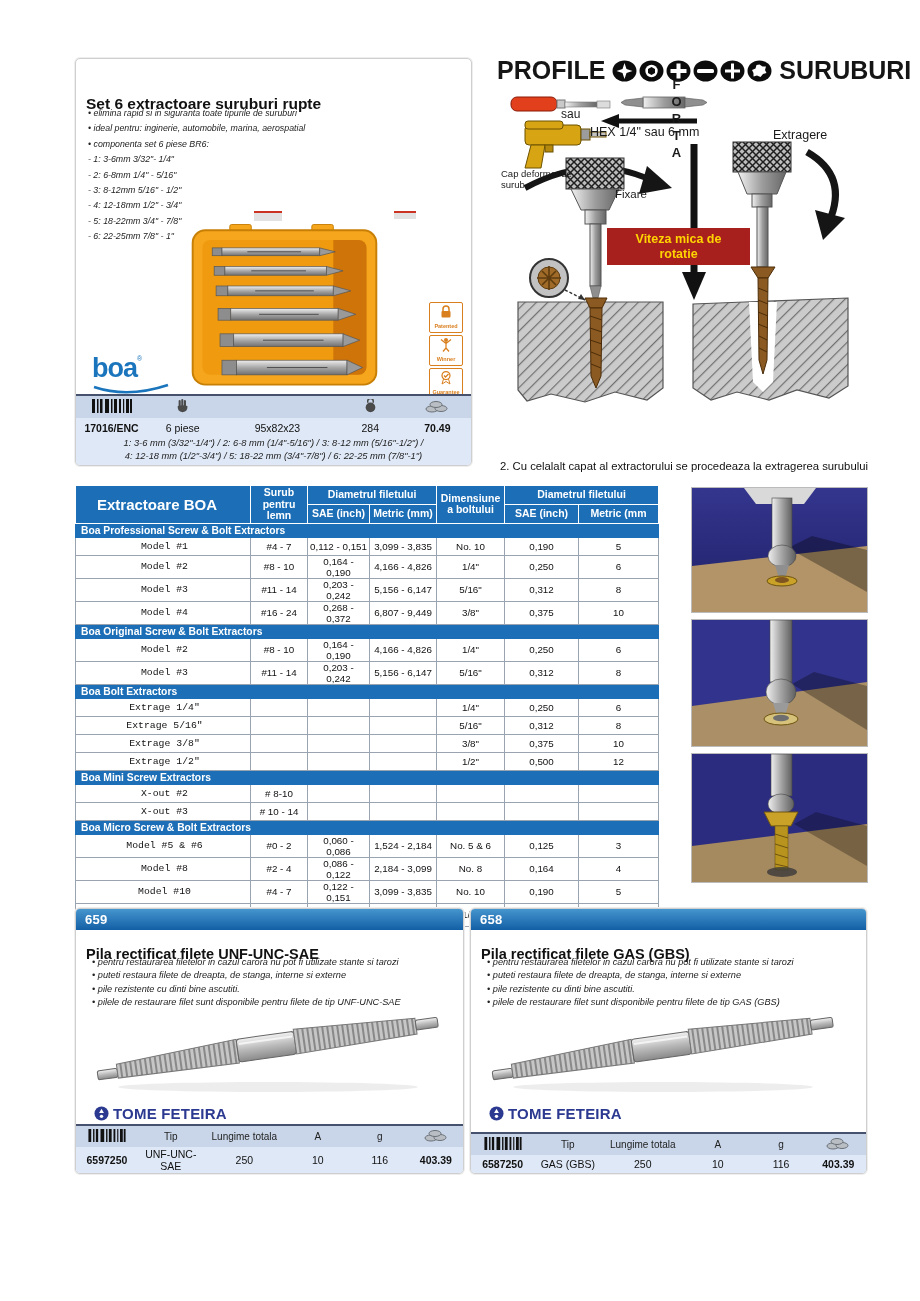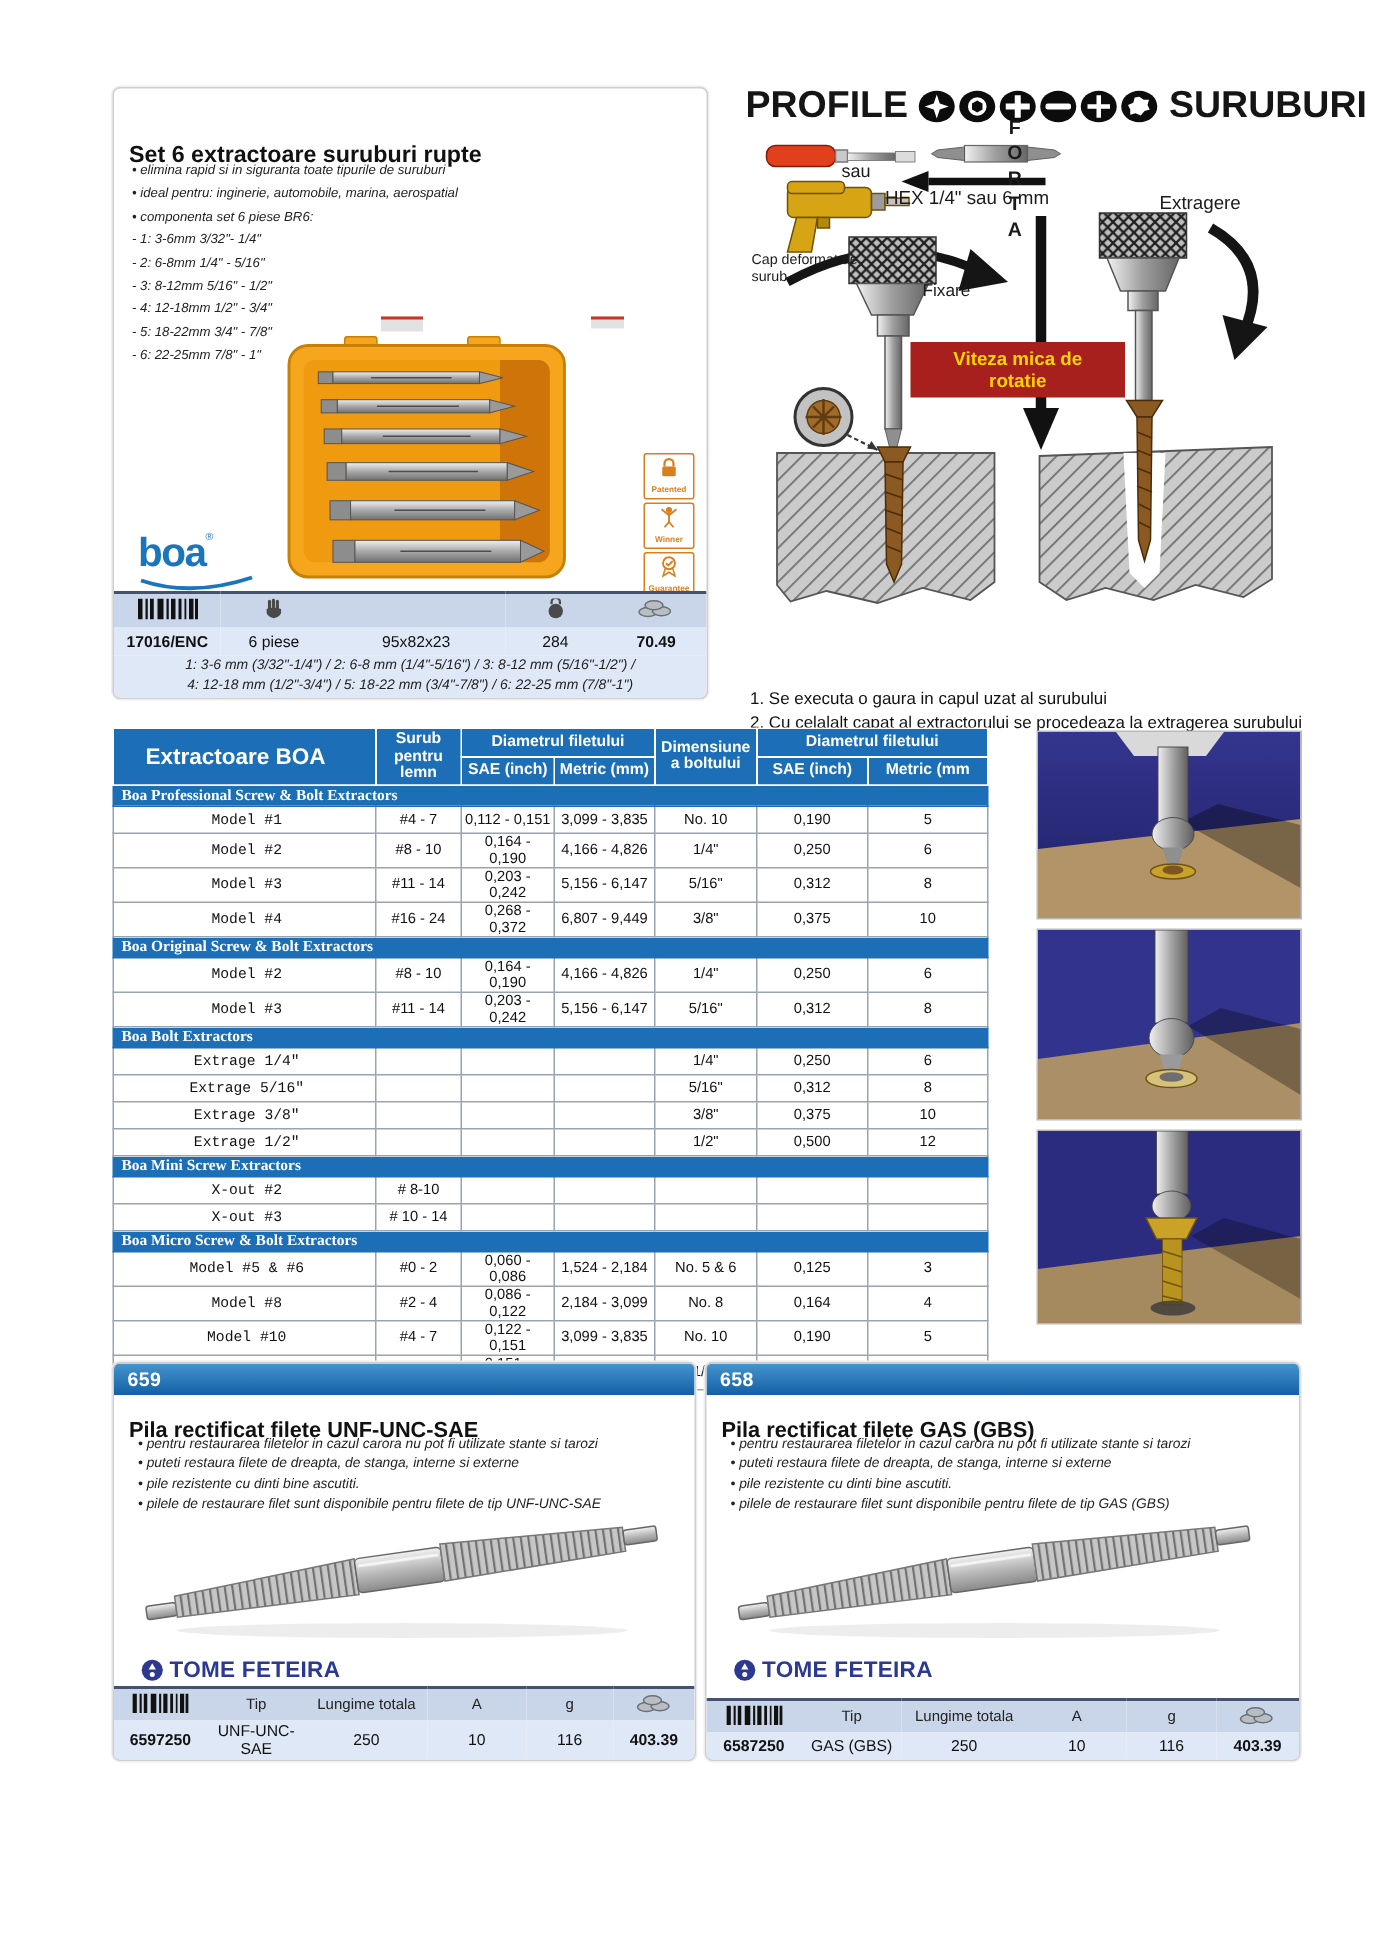--- a/index.html
+++ b/index.html
@@ -51,21 +51,21 @@
     font-size:12.5px;font-weight:bold;text-align:center;display:flex;align-items:center;justify-content:center;line-height:15px;padding:0 10px;box-sizing:border-box;}
   .steps{position:absolute;left:3px;top:366px;font-size:11.3px;line-height:16px;color:#111;white-space:nowrap;}
 
   
   .xtable{position:absolute;left:75px;top:485px;width:583px;border-collapse:collapse;table-layout:fixed;}
   .xtable th,.xtable td{border:1px solid #9aa4b0;overflow:hidden;}
   .xtable thead th{background:#1c6fb7;color:#fff;border:1.5px solid #fff;font-size:10.5px;line-height:11.5px;padding:1px 0;}
   .xtable thead .tbl-title{font-size:15px;text-align:left;padding-left:21px;}
   .xtable td{font-size:9.8px;height:17px;text-align:center;color:#111;background:#fff;padding:0 2px;}
   .xtable td.name{text-align:center;padding-left:5px;font-family:Liberation Mono, monospace;}
-  .xtable tr.section td{background:#1c6fb7;color:#fff;font-weight:bold;font-size:10.3px;text-align:left;padding-left:5px;height:13px;border-color:#1c6fb7;font-family:Liberation Serif, serif;}
+  .xtable tr.section td{background:#1c6fb7;color:#fff;font-weight:bold;font-size:10.3px;text-align:left;padding-left:5px;height:13px;border-color:#1c6fb7;}
 
   .photo{position:absolute;left:691px;width:175px;border:1px solid #bbb;}
 
   
   #box659{left:75px;top:908px;width:387px;height:264px;}
   #box658{left:470px;top:908px;width:395px;height:264px;}
   .pbox-bottom .pbox-title{top:25px;font-size:14.5px;}
   .pbox-bottom .bullets{position:absolute;left:16px;top:47px;font-style:italic;font-size:9.2px;line-height:13.4px;color:#222;}
   .file-img{position:absolute;left:12px;top:98px;width:360px;height:88px;}
   .tf-logo{position:absolute;left:18px;top:196px;display:flex;align-items:center;gap:4px;}
@@ -368,21 +368,20 @@
       </svg>
 
       <div class="lbl sau">sau</div>
       <div class="lbl hex">HEX 1/4" sau 6 mm</div>
       <div class="lbl forta">FORTA</div>
       <div class="lbl cap">Cap deformat de surub</div>
       <div class="lbl fixare">Fixare</div>
       <div class="lbl extr">Extragere</div>
       <div class="viteza">Viteza mica de rotatie</div>
       <div class="steps">
-        <div>1. Se executa o gaura in capul uzat al surubului</div>
         <div>2. Cu celalalt capat al extractorului se procedeaza la extragerea surubului</div>
       </div>
     </div>
   </section>
 
   <table class="xtable">
     <colgroup>
       <col style="width:175px">
         <col style="width:57px">
         <col style="width:62px">

